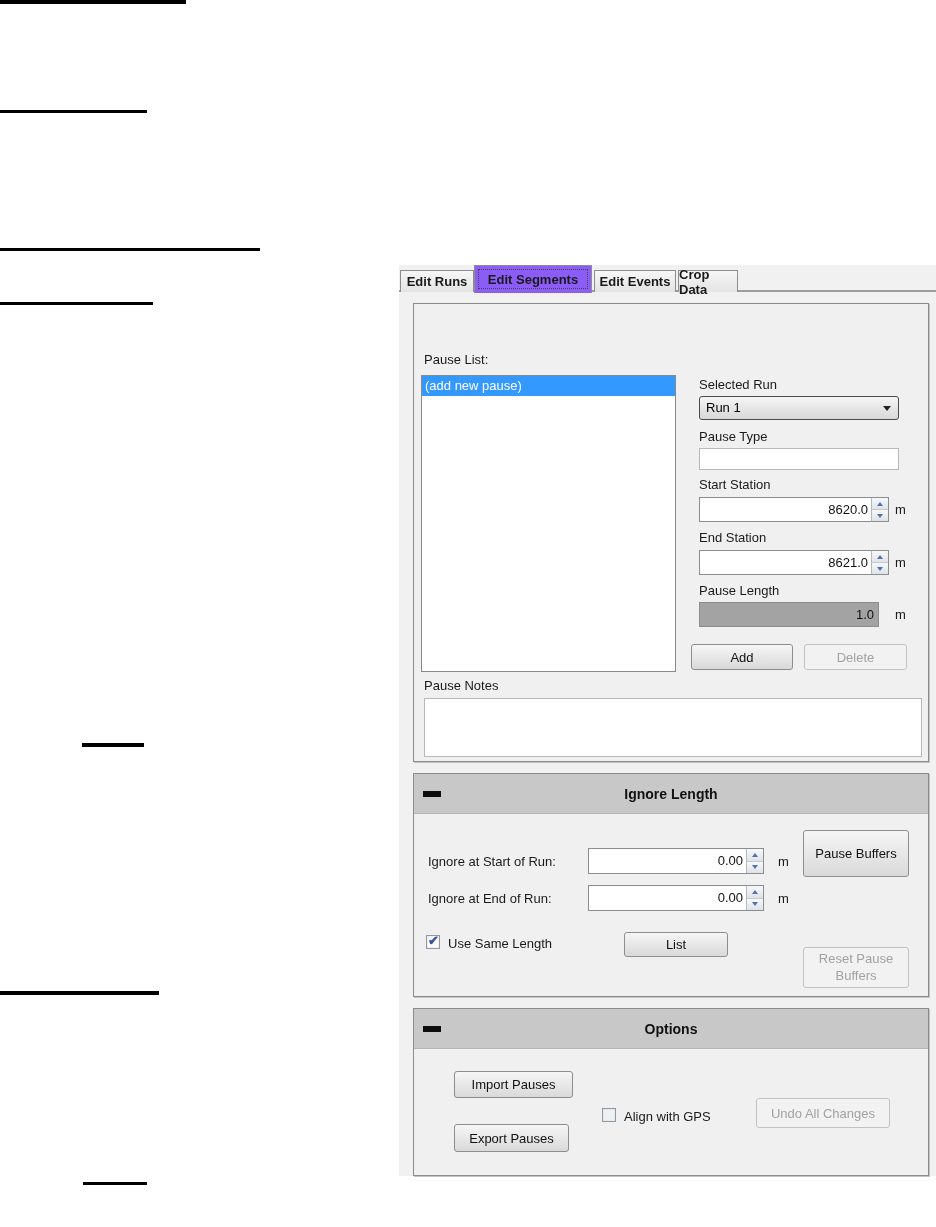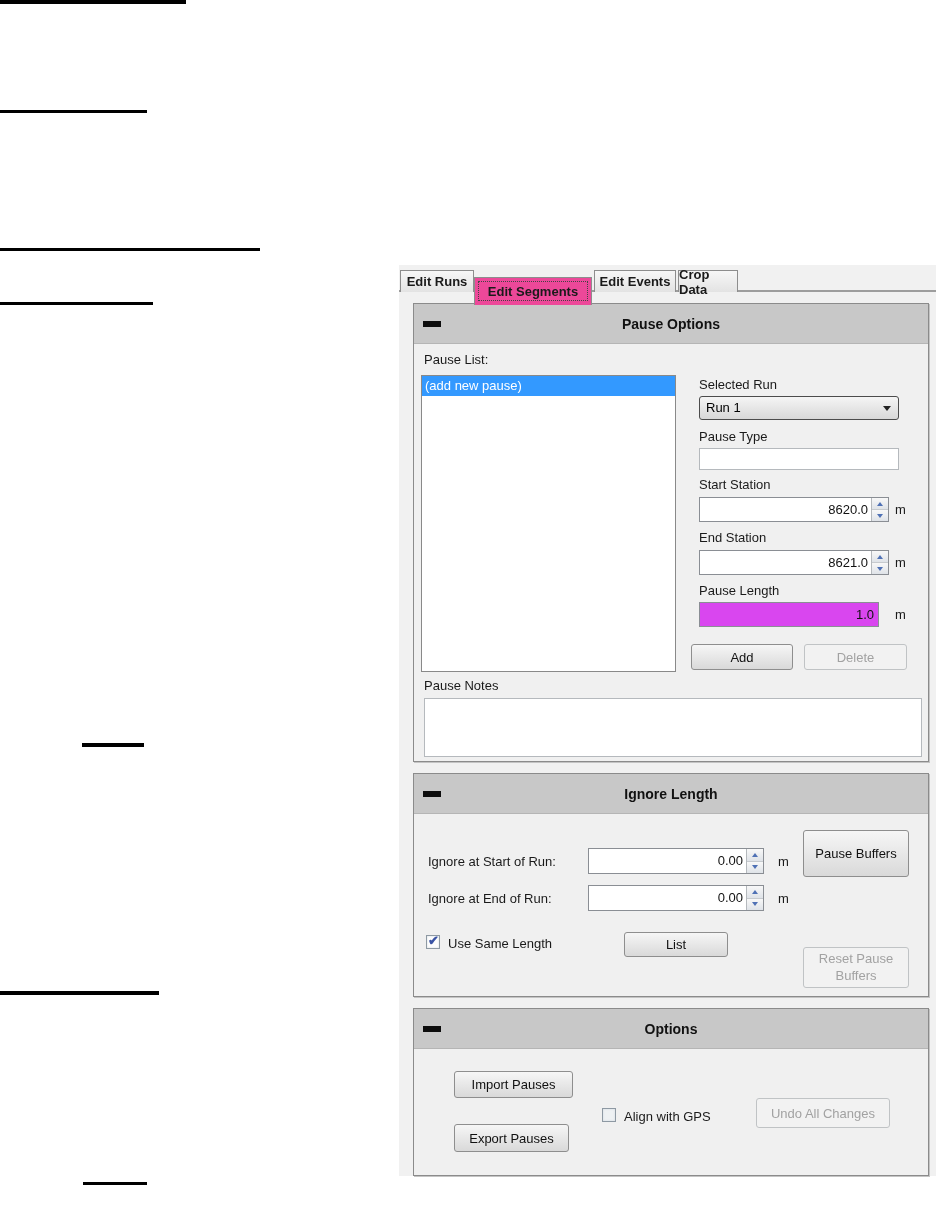--- a/index.html
+++ b/index.html
@@ -18,21 +18,21 @@
   
   #tabline { position:absolute; left:399px; top:290px; width:537px; height:2px; background:#9d9d9d; z-index:1; }
   .tab {
     position:absolute; top:270px; height:22px; z-index:2;
     border:1px solid #8d8d8d; border-bottom:none;
     background:linear-gradient(#f7f7f7,#e3e3e3);
     font-size:13px; font-weight:bold; color:#1a1a1a;
     display:flex; align-items:center; justify-content:center; cursor:default;
   }
   .tab.active {
-    top:277px; height:28px; background:#ec4899; z-index:3;
+    top:265px; height:28px; background:#8b5cf6; z-index:3;
   }
   .tab.active .focus-rect {
     position:absolute; left:3px; right:3px; top:3px; bottom:4px;
     border:1px dotted #444;
   }
 
   
   .panel {
     position:absolute; left:413px; width:516px;
     border:1px solid #8b8b8b; background:#f0f0f0; z-index:2;
@@ -91,21 +91,21 @@
   .spin-up i {
     margin-left:-3px; margin-top:-2px;
     border-left:3px solid transparent; border-right:3px solid transparent; border-bottom:4px solid #4f71b5;
   }
   .spin-dn i {
     margin-left:-3px; margin-top:-2px;
     border-left:3px solid transparent; border-right:3px solid transparent; border-top:4px solid #4f71b5;
   }
 
   
-  .readonly-box { position:absolute; background:#d946ef; border:1px solid #8a8e94; }
+  .readonly-box { position:absolute; background:#a3a3a3; border:1px solid #8a8e94; }
   .readonly-box .ro-val {
     position:absolute; left:2px; right:4px; top:0; bottom:0;
     text-align:right; font-size:13px; line-height:23px; color:#111;
   }
 
   
   .btn {
     position:absolute; border:1px solid #8e8e8e; border-radius:3px;
     background:linear-gradient(#f6f6f6,#e9e9e9 45%,#d9d9d9);
     font-size:13px; color:#111; font-family:"Liberation Sans",sans-serif;
@@ -151,24 +151,20 @@
     <span>Edit Segments</span>
   </div>
   <div class="tab" style="left:594px;width:82px">
       <span>Edit Events</span>
     </div>
   <div class="tab" style="left:678px;width:60px">
       <span>Crop Data</span>
     </div>
 
   <div class="panel" style="top:303px;height:459px">
-    <div class="panel-header">
-      <span class="minus-icon"></span>
-      <span class="panel-title">Pause Options</span>
-    </div>
 
     <span class="lbl" style="left:10px;top:48px">Pause List:</span>
 
     <div id="pause-listbox">
       <div class="list-item-selected">(add new pause)</div>
     </div>
 
     <span class="lbl" style="left:285px;top:73px">Selected Run</span>
     <div class="combo" style="left:285px;top:92px;width:200px">
       <span class="combo-text">Run 1</span>

